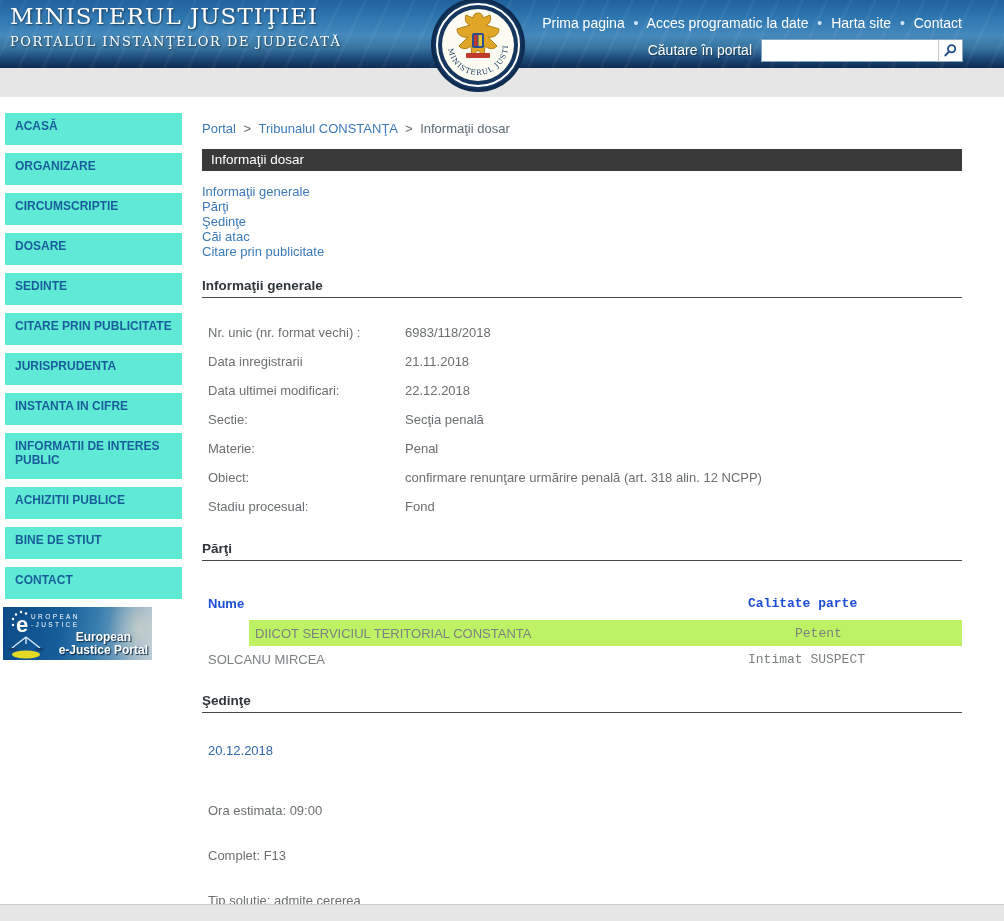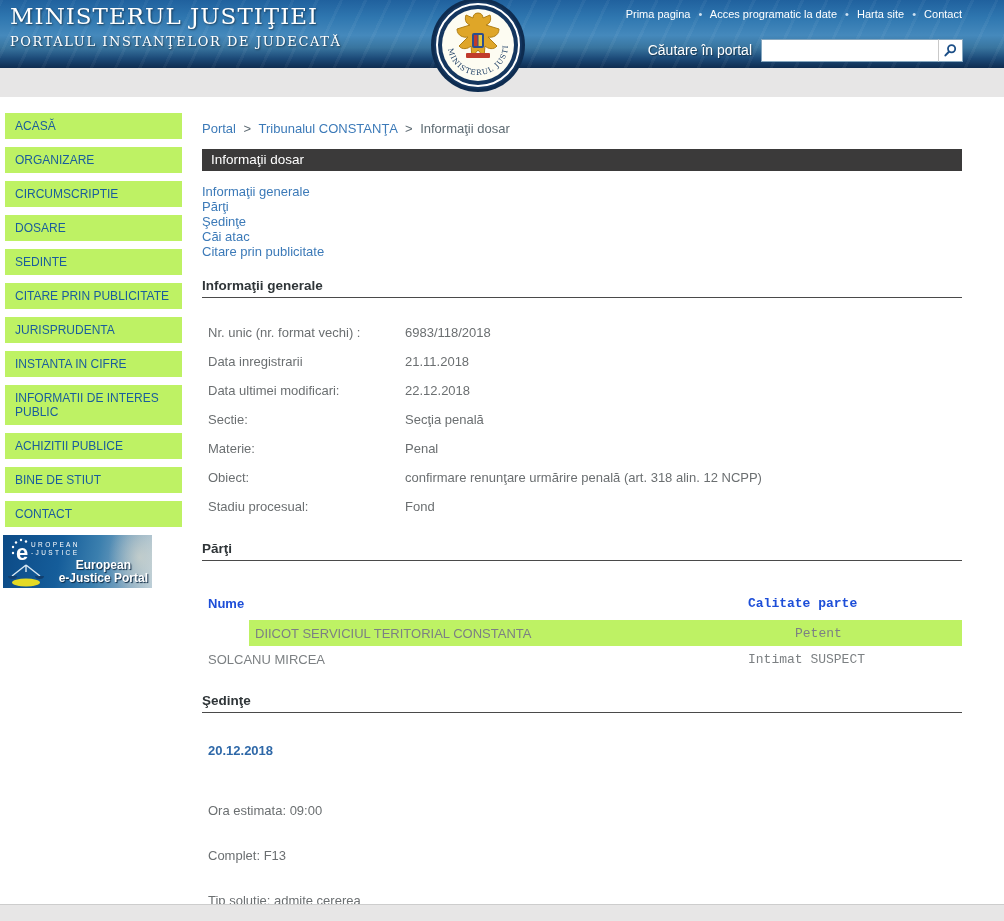--- a/index.html
+++ b/index.html
@@ -11,41 +11,41 @@
     background:linear-gradient(to bottom,#20619e 0%,#2f77b0 26%,#4589bc 52%,#39759f 70%,#1c4a78 86%,#0e2c50 100%);
     z-index:10; }
   .header::before { content:""; position:absolute; inset:0;
     background:repeating-linear-gradient(115deg, rgba(255,255,255,0.045) 0 3px, rgba(255,255,255,0) 3px 22px); }
   .brand { position:absolute; left:10px; top:3px; color:#fff; text-shadow:1px 1px 2px rgba(0,0,0,.5); }
   .brand-title { font-family:"DejaVu Serif","Liberation Serif",serif; font-size:23px; letter-spacing:1px; }
   .brand-sub { font-family:"DejaVu Serif","Liberation Serif",serif; font-size:13px; letter-spacing:1.6px; margin-top:5px; }
 
   .seal { position:absolute; left:430px; top:-3px; width:96px; height:96px; z-index:20; }
 
-  .top-nav { position:absolute; top:8px; right:42px; font-size:11px; color:#fff; white-space:nowrap; }
+  .top-nav { position:absolute; top:15px; right:42px; font-size:14px; color:#fff; white-space:nowrap; }
   .top-nav .nav-link { color:#fff; cursor:pointer; }
   .top-nav .sep { color:#cfe2f2; margin:0 5px; }
 
   .search-row { position:absolute; top:38px; right:41px; display:flex; align-items:center; height:24px; }
   .search-label { color:#fff; font-size:14px; margin-right:9px; text-shadow:1px 1px 1px rgba(0,0,0,.4); }
   .search-input { width:177px; height:23px; border:1px solid #86a7bf; border-right:none; background:#fff;
     padding:0 5px; font-size:12px; outline:none; font-family:"Liberation Sans",sans-serif; }
   .search-button { width:25px; height:23px; background:#fff; border:1px solid #86a7bf; border-left:1px solid #c9c9c9;
     display:flex; align-items:center; justify-content:center; cursor:pointer; }
 
   
   .gray-band { height:29px; background:#e7e6e6; }
 
   
   .page { position:relative; height:807px; background:#fff; overflow:hidden; }
 
   
   .sidebar { position:absolute; left:5px; top:16px; width:177px; }
-  .side-item { background:#bef264; color:#1a5d9c; font-weight:normal; font-size:12px; line-height:14px;
-    padding:6px 6px 6px 10px; margin-bottom:8px; cursor:pointer; }
+  .side-item { background:#5eead4; color:#1a5d9c; font-weight:bold; font-size:12px; line-height:14px;
+    padding:6px 6px 12px 10px; margin-bottom:8px; cursor:pointer; }
   .ejustice-banner { position:relative; margin-top:3px; margin-left:-2px; width:149px; height:53px; cursor:pointer;
     background:linear-gradient(100deg,#0c4a86 0%,#155d9a 38%,#3b7fae 62%,#86aac4 85%,#b9cdd9 100%); overflow:hidden; }
   .ejustice-banner::after { content:""; position:absolute; right:-8px; top:-6px; width:52px; height:70px;
     background:radial-gradient(ellipse at 60% 40%, rgba(230,225,205,.55), rgba(230,225,205,0) 70%); }
   .ej-title { position:absolute; right:4px; bottom:3px; z-index:2; color:#fff; text-align:center;
     font-size:12px; font-weight:bold; line-height:13px; text-shadow:1px 1px 1px #07243f; }
 
   
   .content { position:absolute; left:202px; top:0; width:760px; }
   .breadcrumb { margin-top:24px; font-size:13px; color:#5d6a72; }
@@ -65,21 +65,21 @@
   .field-label { width:197px; flex-shrink:0; }
   .field-value { flex:1; }
 
   .parties-table { margin-top:30px; font-size:13px; }
   .pt-head { display:flex; font-weight:bold; color:#1d4ed8; padding:5px 0 9px 6px; }
   .pt-row { display:flex; color:#7c8083; height:26px; align-items:center; padding-left:6px; }
   .pt-row.striped { background:#bef264;margin-left:47px; }
   .pt-col-name { width:540px; flex-shrink:0; }
   .pt-col-role { flex:1;font-family:Liberation Mono, monospace; }
 
-  .session-date { margin-top:30px; font-size:13px; font-weight:bold; color:#2e68a8; cursor:pointer; padding-left:6px; }
+  .session-date { margin-top:30px; font-size:13px; font-weight:normal; color:#2e68a8; cursor:pointer; padding-left:6px; }
   .session-lines { margin-top:15px; font-size:13px; color:#6b6f71; line-height:15px; padding-left:6px;
     white-space:pre-wrap; }
 
   
   .footer { height:17px; background:#e7e6e6; border-top:1px solid #cdcdcd; }
 </style>
 </head>
 <body>
 
 <div class="header">

